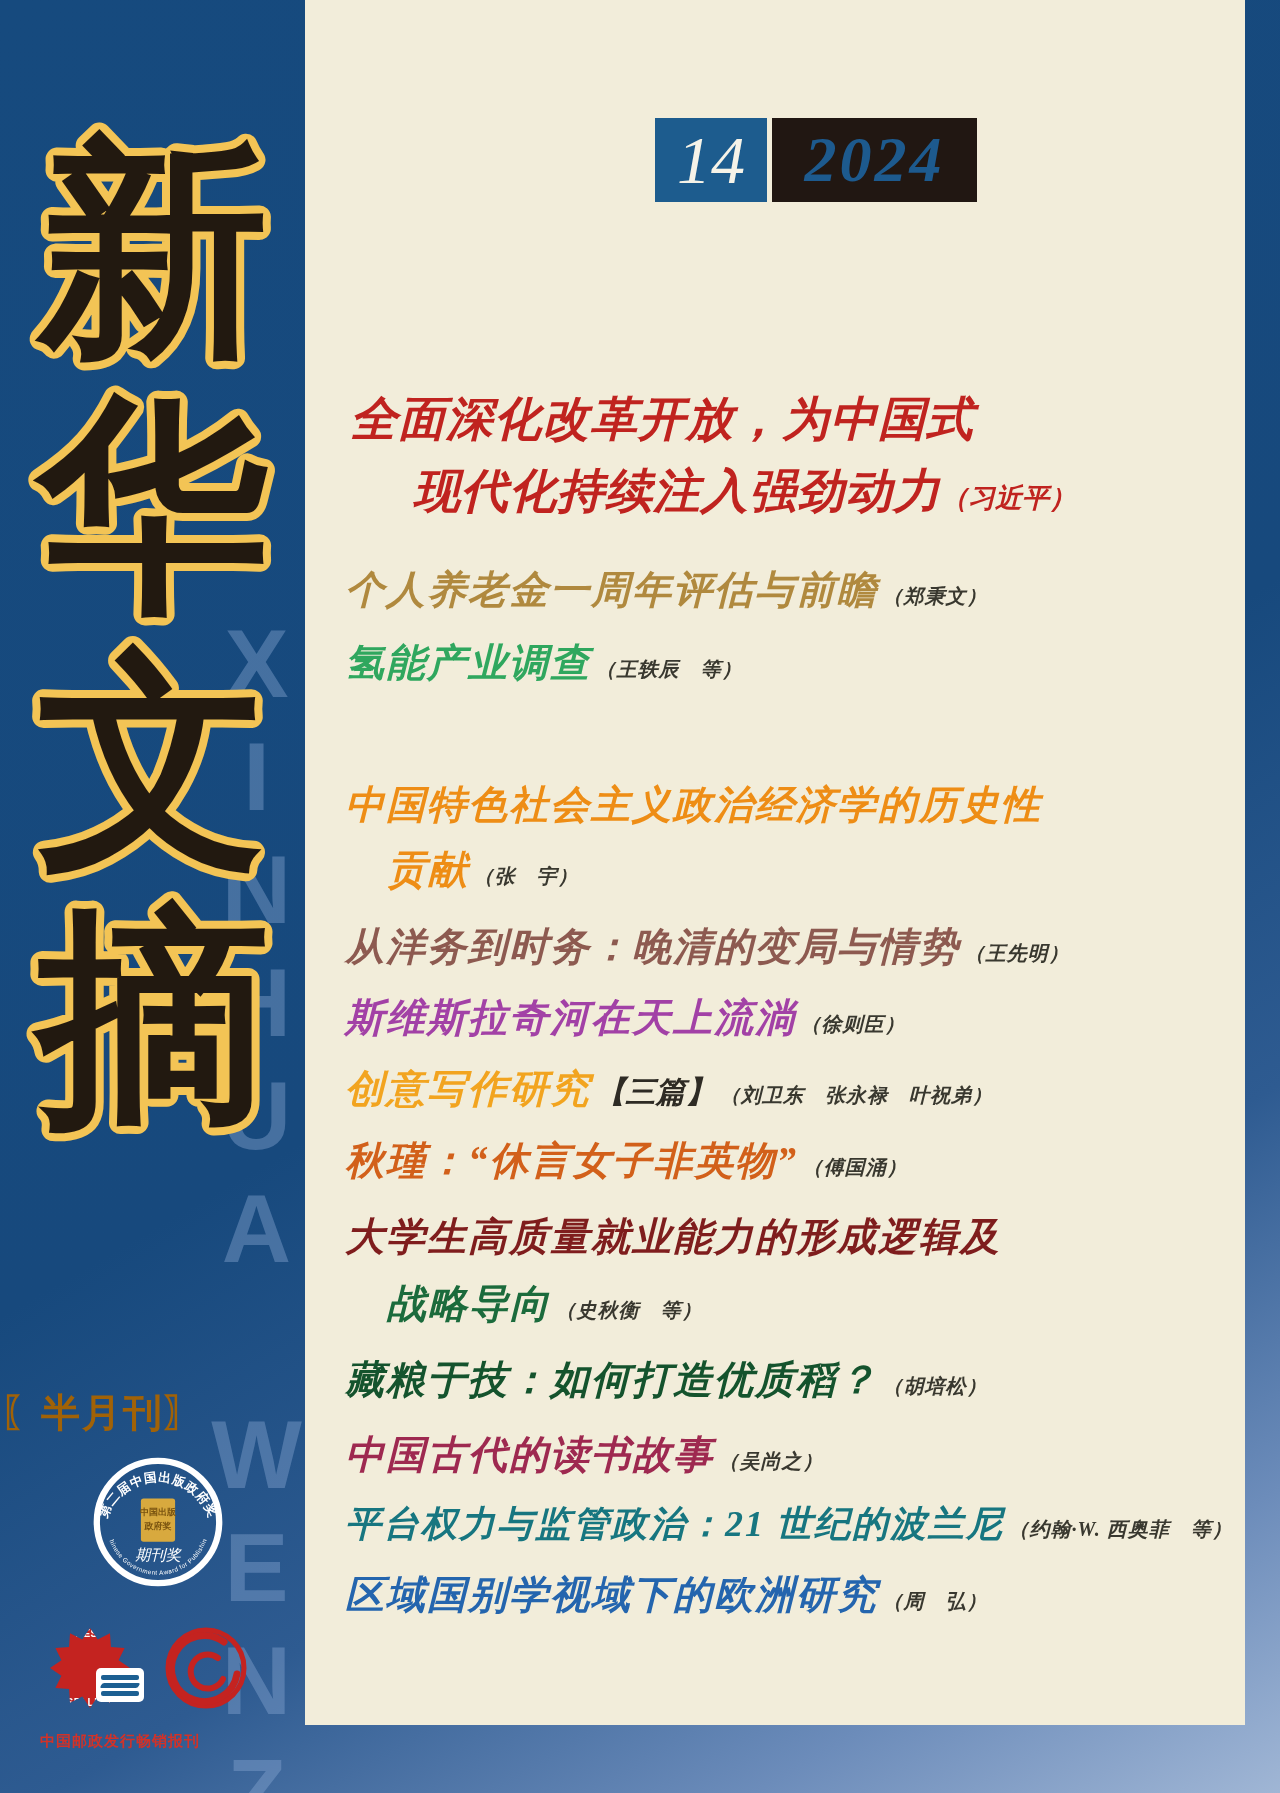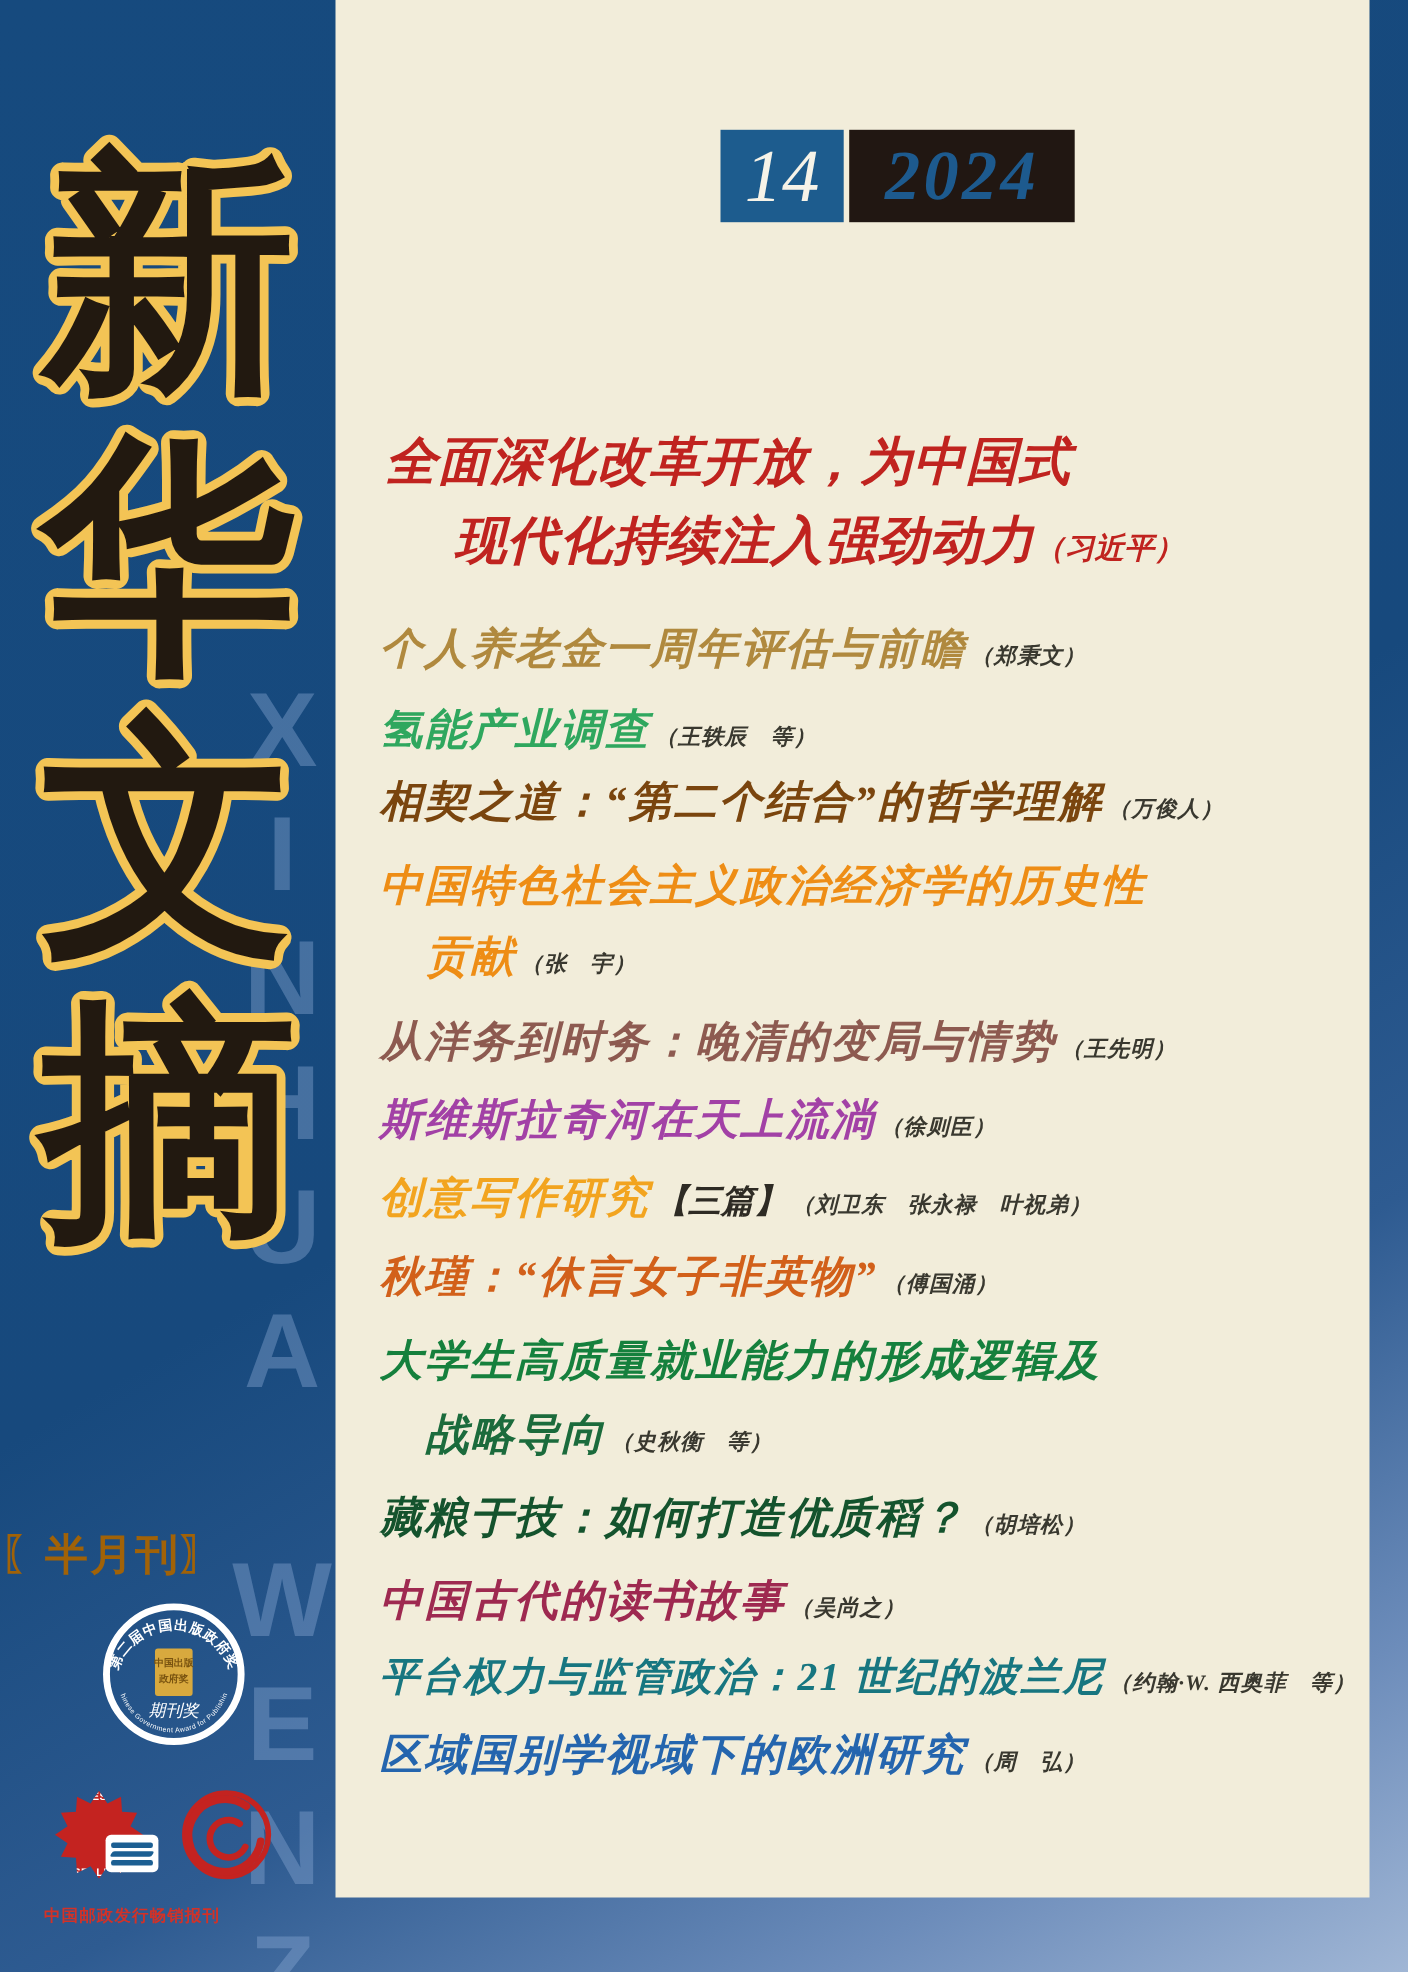--- a/index.html
+++ b/index.html
@@ -158,24 +158,20 @@
   </div>
 
   <div class="toc r1">
     <span class="t f-serif" style="color: rgb(176, 137, 62);">个人养老金一周年评估与前瞻</span>
     <span class="a" style="color: rgb(57, 56, 47);">（郑秉文）</span>
   </div>
   <div class="toc r2">
     <span class="t f-sans" style="color: rgb(47, 167, 94);">氢能产业调查</span>
     <span class="a" style="color: rgb(57, 56, 47);">（王轶辰　等）</span>
   </div>
-  <div class="toc r3">
-    <span class="t f-serif" style="color: rgb(122, 69, 14);">相契之道：“第二个结合”的哲学理解</span>
-    <span class="a" style="color: rgb(57, 56, 47);">（万俊人）</span>
-  </div>
   <div class="toc r4a">
     <span class="t f-sans" style="color: rgb(238, 141, 21);">中国特色社会主义政治经济学的历史性</span>
   </div>
   <div class="toc r4b">
     <span class="t f-sans" style="color: rgb(238, 141, 21);">贡献</span>
     <span class="a" style="color: rgb(57, 56, 47);">（张　宇）</span>
   </div>
   <div class="toc r5">
     <span class="t f-sans" style="color: rgb(141, 90, 80);">从洋务到时务：晚清的变局与情势</span>
     <span class="a" style="color: rgb(57, 56, 47);">（王先明）</span>
@@ -187,21 +183,21 @@
   <div class="toc r7">
     <span class="t f-sans" style="color: rgb(242, 164, 31);">创意写作研究</span>
     <span class="note" style="color: rgb(46, 43, 36);">【三篇】</span>
     <span class="a" style="color: rgb(57, 56, 47);">（刘卫东　张永禄　叶祝弟）</span>
   </div>
   <div class="toc r8">
     <span class="t f-serif" style="color: rgb(210, 96, 26);">秋瑾：“休言女子非英物”</span>
     <span class="a" style="color: rgb(57, 56, 47);">（傅国涌）</span>
   </div>
   <div class="toc r9a">
-    <span class="t f-sans" style="color: #15803d;">大学生高质量就业能力的形成逻辑及</span>
+    <span class="t f-sans" style="color: #7f1d1d;">大学生高质量就业能力的形成逻辑及</span>
   </div>
   <div class="toc r9b">
     <span class="t f-sans" style="color: rgb(27, 107, 60);">战略导向</span>
     <span class="a" style="color: rgb(57, 56, 47);">（史秋衡　等）</span>
   </div>
   <div class="toc r10">
     <span class="t f-sans" style="color: #14532d;">藏粮于技：如何打造优质稻？</span>
     <span class="a" style="color: rgb(57, 56, 47);">（胡培松）</span>
   </div>
   <div class="toc r11">

